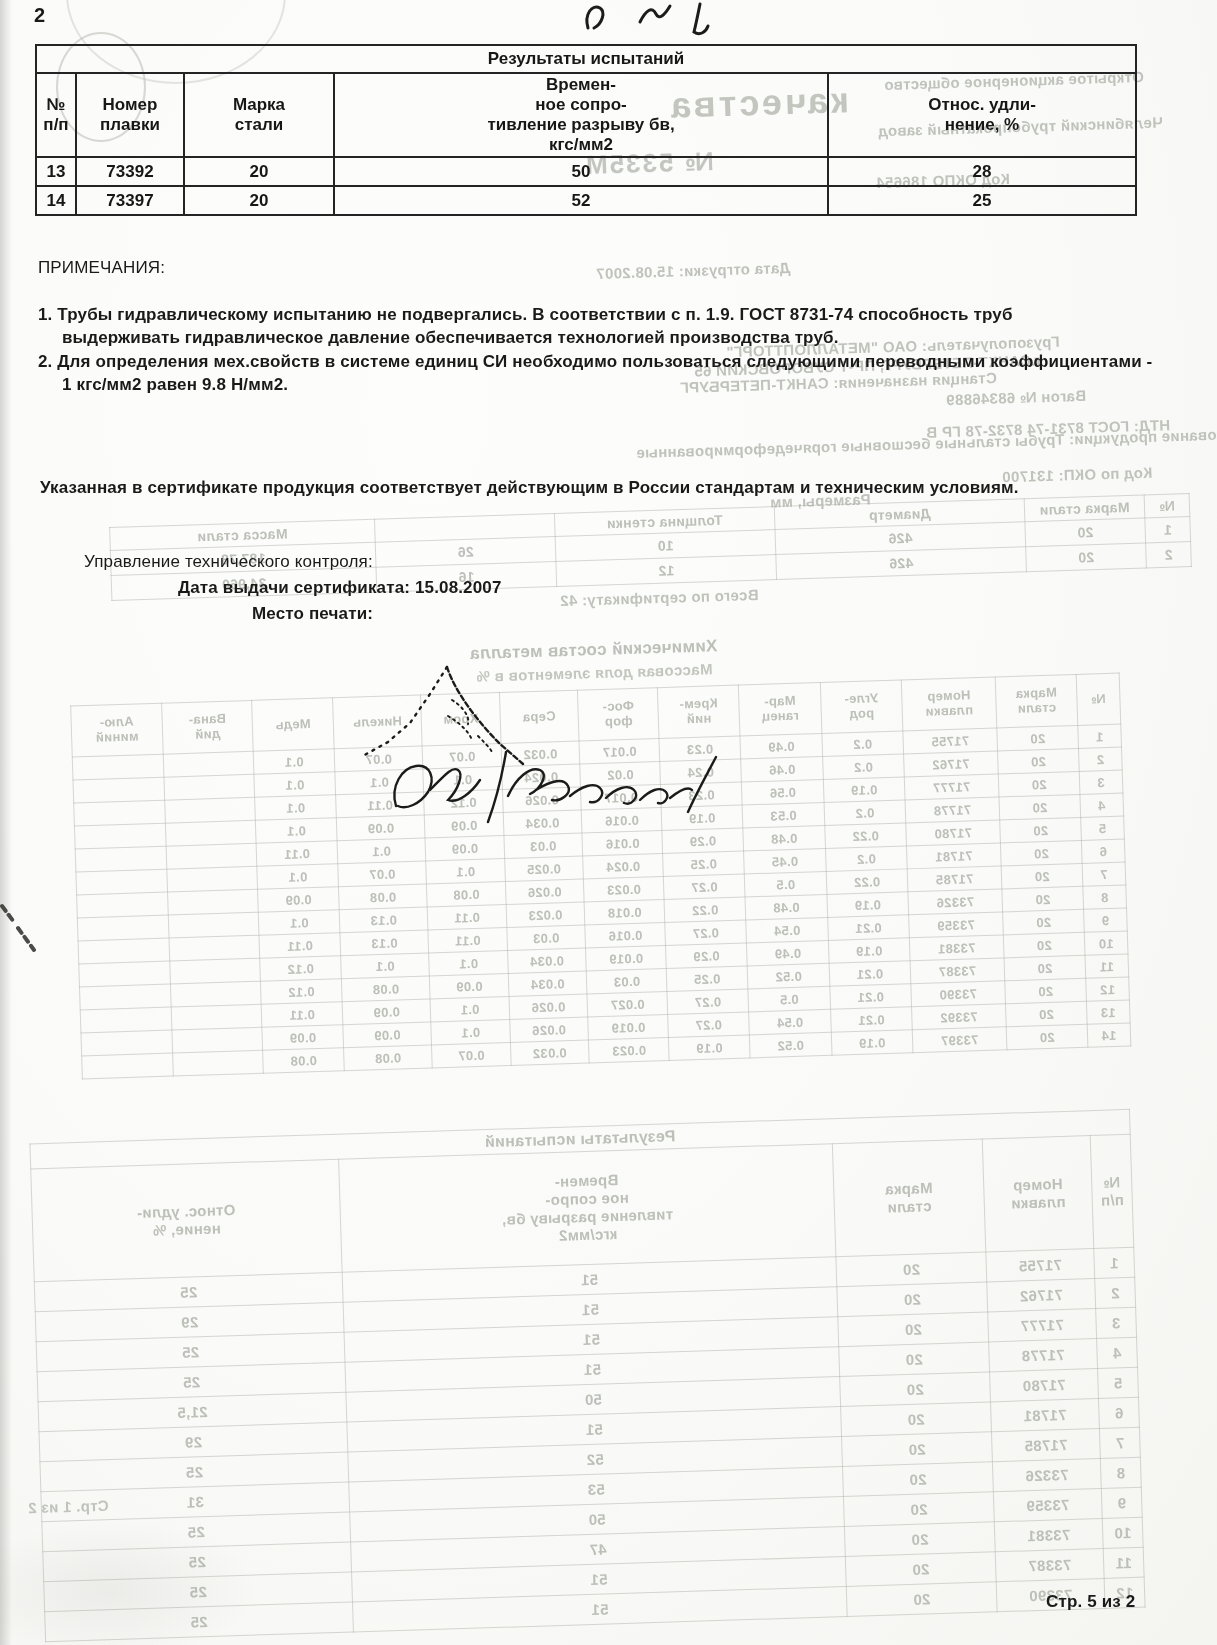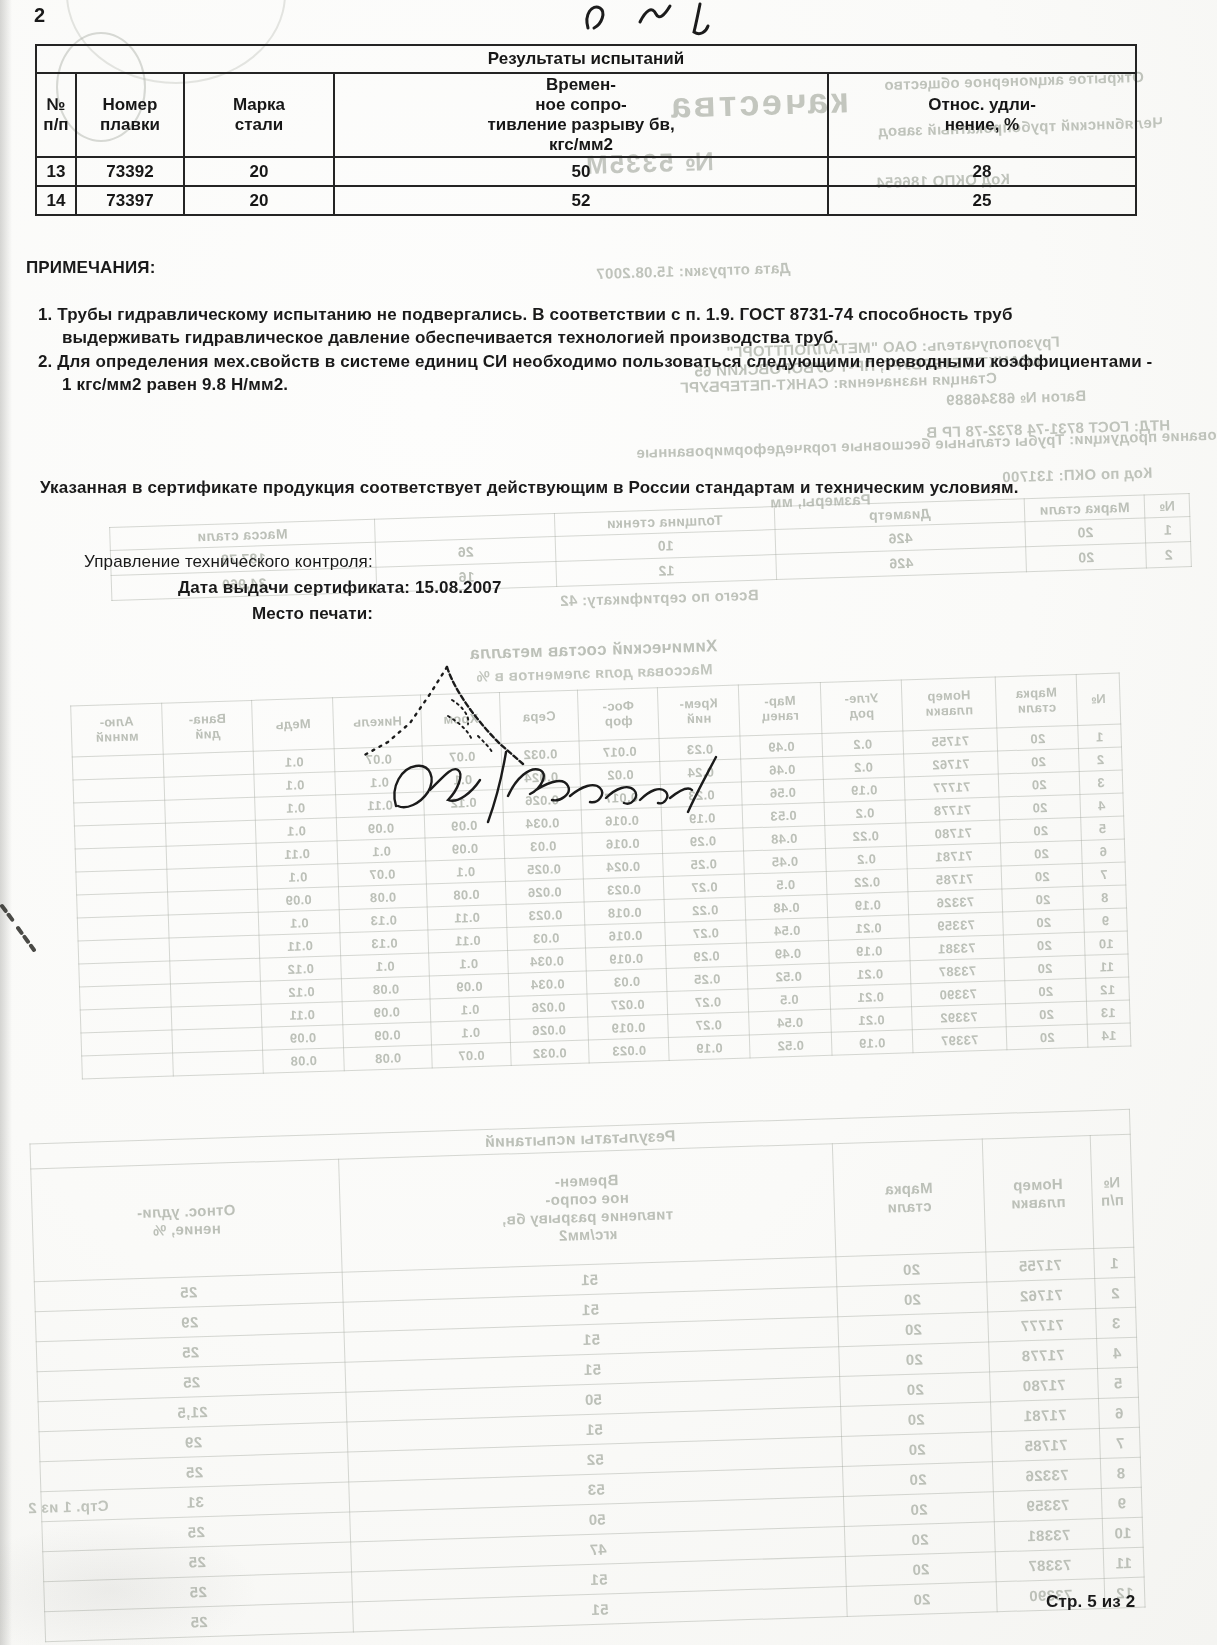--- a/index.html
+++ b/index.html
@@ -542,21 +542,21 @@
             <td>14</td>
             <td>73397</td>
             <td>20</td>
             <td>52</td>
             <td>25</td>
           </tr>
         </tbody>
     </table>
   </div>
 
-  <div class="abs front line bold" style="left:26px; top:256px; font-weight:700;">ПРИМЕЧАНИЯ:</div>
+  <div class="abs front line bold" style="left:38px; top:256px; font-weight:400;">ПРИМЕЧАНИЯ:</div>
   <div class="abs front line note-item" style="left:38px; top:303px; width:1040px;">1. Трубы гидравлическому испытанию не подвергались. В соответствии с п. 1.9. ГОСТ 8731-74 способность труб выдерживать гидравлическое давление обеспечивается технологией производства труб.</div>
   <div class="abs front line note-item" style="left:38px; top:350px; width:1095px;">2. Для определения мех.свойств в системе единиц СИ необходимо пользоваться следующими переводными коэффициентами - 1 кгс/мм2 равен 9.8 Н/мм2.</div>
 
   <div class="abs front line" style="left:40px; top:476px; width:1130px;">Указанная в сертификате продукция соответствует действующим в России стандартам и техническим условиям.</div>
 
   <div class="abs front line bold" style="left:84px; top:550px; font-weight:400;">Управление технического контроля:</div>
   <div class="abs front line" style="left:178px; top:576px;">Дата выдачи сертификата: 15.08.2007</div>
   <div class="abs front line" style="left:252px; top:602px;">Место печати:</div>
 
   <div class="abs front line bold" style="left:1046px; top:1590px;">Стр. 5 из 2</div>

